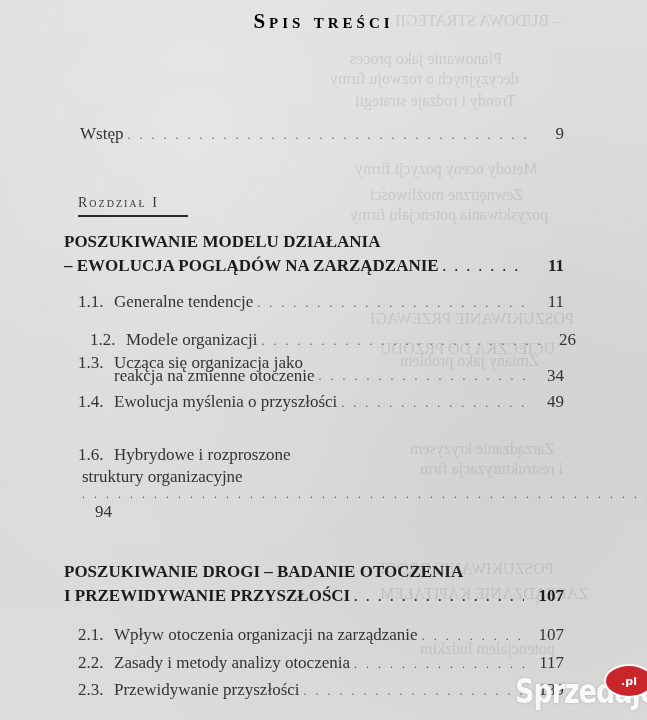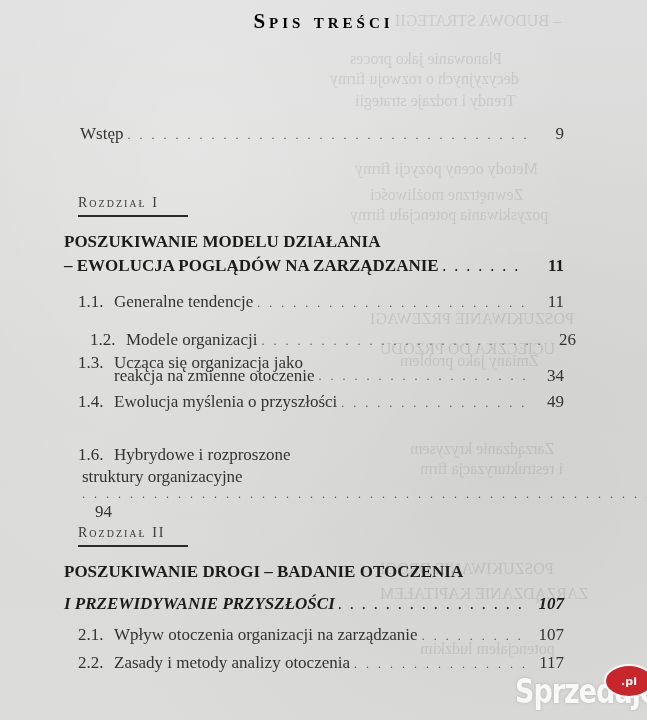--- a/index.html
+++ b/index.html
@@ -241,42 +241,47 @@
   <div class="sub" style="top:445px;">
     <span class="num">1.6.</span><span>Hybrydowe i rozproszone</span>
   </div>
   <div class="row" style="top:467px;flex-direction:column;">
     <span class="num"></span>
     <span class="label">struktury organizacyjne</span>
     <span class="dots"></span>
     <span class="page-num">94</span>
   </div>
 
-  <div class="chapter-label" style="top:525px;">Rozdział II</div>
 
   <div class="chapter-title" style="top:562px;">
     <div>POSZUKIWANIE DROGI – BADANIE OTOCZENIA</div>
-    <div class="line2" style="margin-top:12px;font-style:italic;">
+    <div class="line2" style="margin-top:4px;">
       <span>I PRZEWIDYWANIE PRZYSZŁOŚCI</span>
       <span class="dots"></span>
       <span class="page-num">107</span>
     </div>
   </div>
 
   <div class="row" style="top:625px;">
     <span class="num">2.1.</span>
     <span class="label">Wpływ otoczenia organizacji na zarządzanie</span>
     <span class="dots"></span>
     <span class="page-num">107</span>
   </div>
 
   <div class="row" style="top:653px;">
     <span class="num">2.2.</span>
     <span class="label">Zasady i metody analizy otoczenia</span>
     <span class="dots"></span>
     <span class="page-num">117</span>
   </div>
 
+  <div class="row" style="top:680px;">
+    <span class="num">2.3.</span>
+    <span class="label">Przewidywanie przyszłości</span>
+    <span class="dots"></span>
+    <span class="page-num">139</span>
+  </div>
 
   <div class="watermark">Sprzedajemy</div>
   <div class="watermark-badge">.pl</div>
 
 </div>
 
 </body></html>

